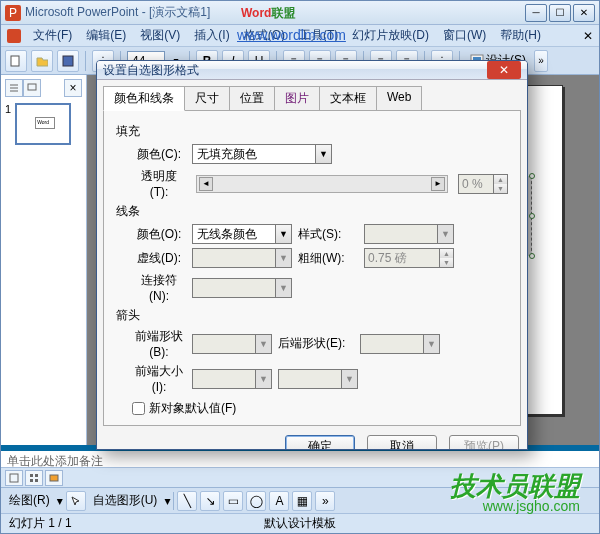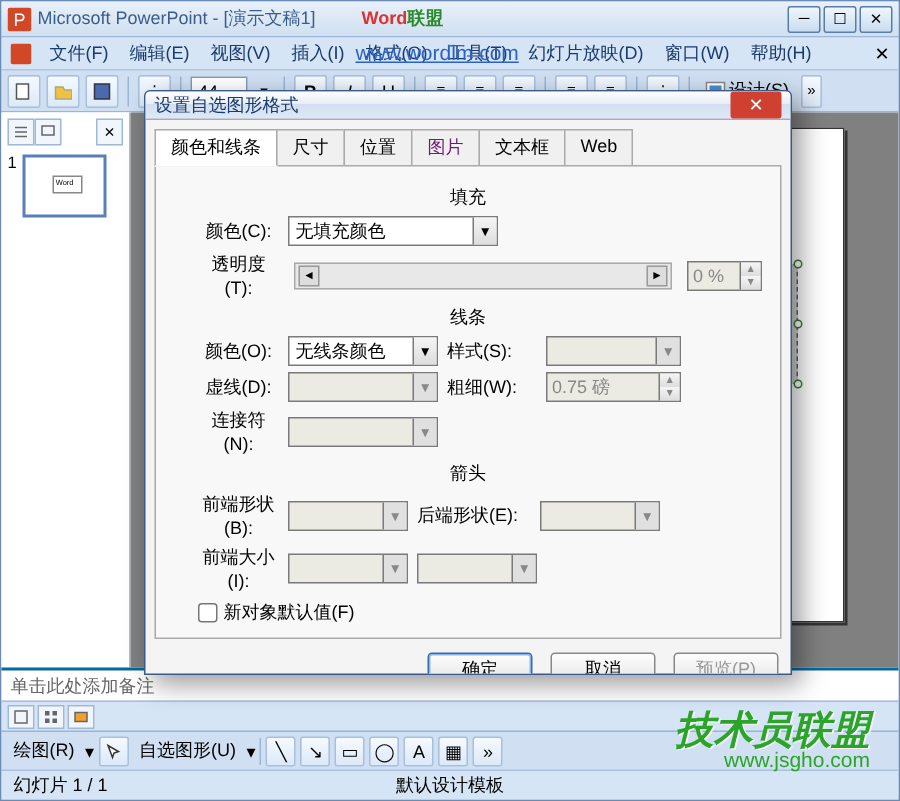--- a/index.html
+++ b/index.html
@@ -41,21 +41,21 @@
 .thumb-num { font-size:11px; }
 .thumb-img { width: 56px; height: 42px; border: 2px solid #5880b8; background:#fff; position:relative; }
 .thumb-img .mini { position:absolute; left:18px; top:12px; width:20px; height:12px; border:1px solid #888; }
 
 .slide-area { flex:1; background:#808080; display:flex; align-items:flex-start; justify-content:center; padding:10px 6px; position:relative; overflow:hidden; }
 .slide { width:440px; height:330px; background:#fff; border:1px solid #333; box-shadow: 2px 2px 0 #333; position:relative; }
 .slide .shape-box { position:absolute; right:30px; top:90px; width:110px; height:80px; background:#d0d0d0; border:1px dashed #606060; }
 .handle { position:absolute; width:6px; height:6px; background:#fff; border:1px solid #3a7a3a; border-radius:50%; }
 
 
-.notes { height: 22px; border-top:2px solid #0369a1; background:#fff; padding: 2px 6px; color:#666; }
+.notes { height: 22px; border-top:6px solid #0369a1; background:#fff; padding: 2px 6px; color:#666; }
 
 
 .viewbar { height: 20px; background:#d6e5f5; border-top:1px solid #a8c0de; display:flex; align-items:center; padding:0 4px; gap:2px; }
 .viewbar .vb-btn { width:18px; height:16px; border:1px solid #a0b8d8; background:#f0f6fb; cursor:pointer; display:flex; align-items:center; justify-content:center; }
 
 
 .drawbar { height: 26px; background:#d0e0f2; border-top:1px solid #9ab5d6; display:flex; align-items:center; padding:0 4px; gap:3px; }
 .drawbar .db-item { padding: 2px 4px; cursor:pointer; }
 .drawbar .db-btn { width:20px; height:20px; border:1px solid #a8c0de; background:linear-gradient(#f5faff,#dce9f8); border-radius:2px; display:flex; align-items:center; justify-content:center; cursor:pointer; }
 
@@ -67,21 +67,21 @@
 .modal { position:absolute; left:96px; top:60px; width:432px; height:390px; background:#f4f4f4; border:1px solid #3a5a8a; box-shadow: 6px 6px 18px rgba(0,0,0,0.4); display:flex; flex-direction:column; border-radius: 4px 4px 0 0; overflow:hidden; }
 .modal-titlebar { height:28px; background: linear-gradient(#fdfdfe,#e8eef6 45%,#d2dff0 46%,#dfe9f6); display:flex; align-items:center; padding:0 6px; border-bottom:1px solid #aab; }
 .modal-title { color:#1a3a6a; font-size:12px; }
 .modal-close { margin-left:auto; width:34px; height:18px; background:#d04030; border-radius:2px; color:#fff; display:flex; align-items:center; justify-content:center; font-size:12px; cursor:pointer; }
 
 .tabstrip { display:flex; margin: 6px 6px 0 6px; }
 .tab { padding: 3px 10px; border:1px solid #aaa; background:#f0f0f0; cursor:pointer; margin-right:-1px; }
 .tab.active { background:#fff; border-bottom:1px solid #fff; position:relative; z-index:2; }
 .tabcontent { flex:1; border:1px solid #aaa; margin:0 6px 6px 6px; background:#f8f8f8; padding:8px 12px; position:relative; z-index:1; top:-1px; }
 
-.section-label { margin: 4px 0 2px 0; text-align: center; }
+.section-label { margin: 4px 0 2px 0; }
 .form-row { display:flex; align-items:center; margin: 4px 0; gap: 6px; }
 .form-row .lbl { width: 70px; text-align: center; padding-left: 16px; }
 .form-row .lbl2 { width: 60px; text-align: left; }
 .combo { height:20px; border:1px solid #7a7a7a; background:#fff; display:flex; align-items:center; padding:0 4px; position:relative; }
 .combo .arrow { position:absolute; right:0; top:0; width:16px; height:100%; border-left:1px solid #7a7a7a; background:linear-gradient(#f5f5f5,#ddd); display:flex; align-items:center; justify-content:center; font-size:9px; }
 .combo.disabled { background:#ebebe4; color:#888; }
 .combo.disabled .arrow { background:#e0e0e0; }
 .spinner { width:50px; height:20px; border:1px solid #7a7a7a; background:#fff; display:flex; align-items:center; padding:0 3px; position:relative; font-size:11px; }
 .spinner.disabled { background:#ebebe4; color:#888; }
 .spinner .spb { position:absolute; right:0; width:14px; height:100%; border-left:1px solid #7a7a7a; display:flex; flex-direction:column; }

